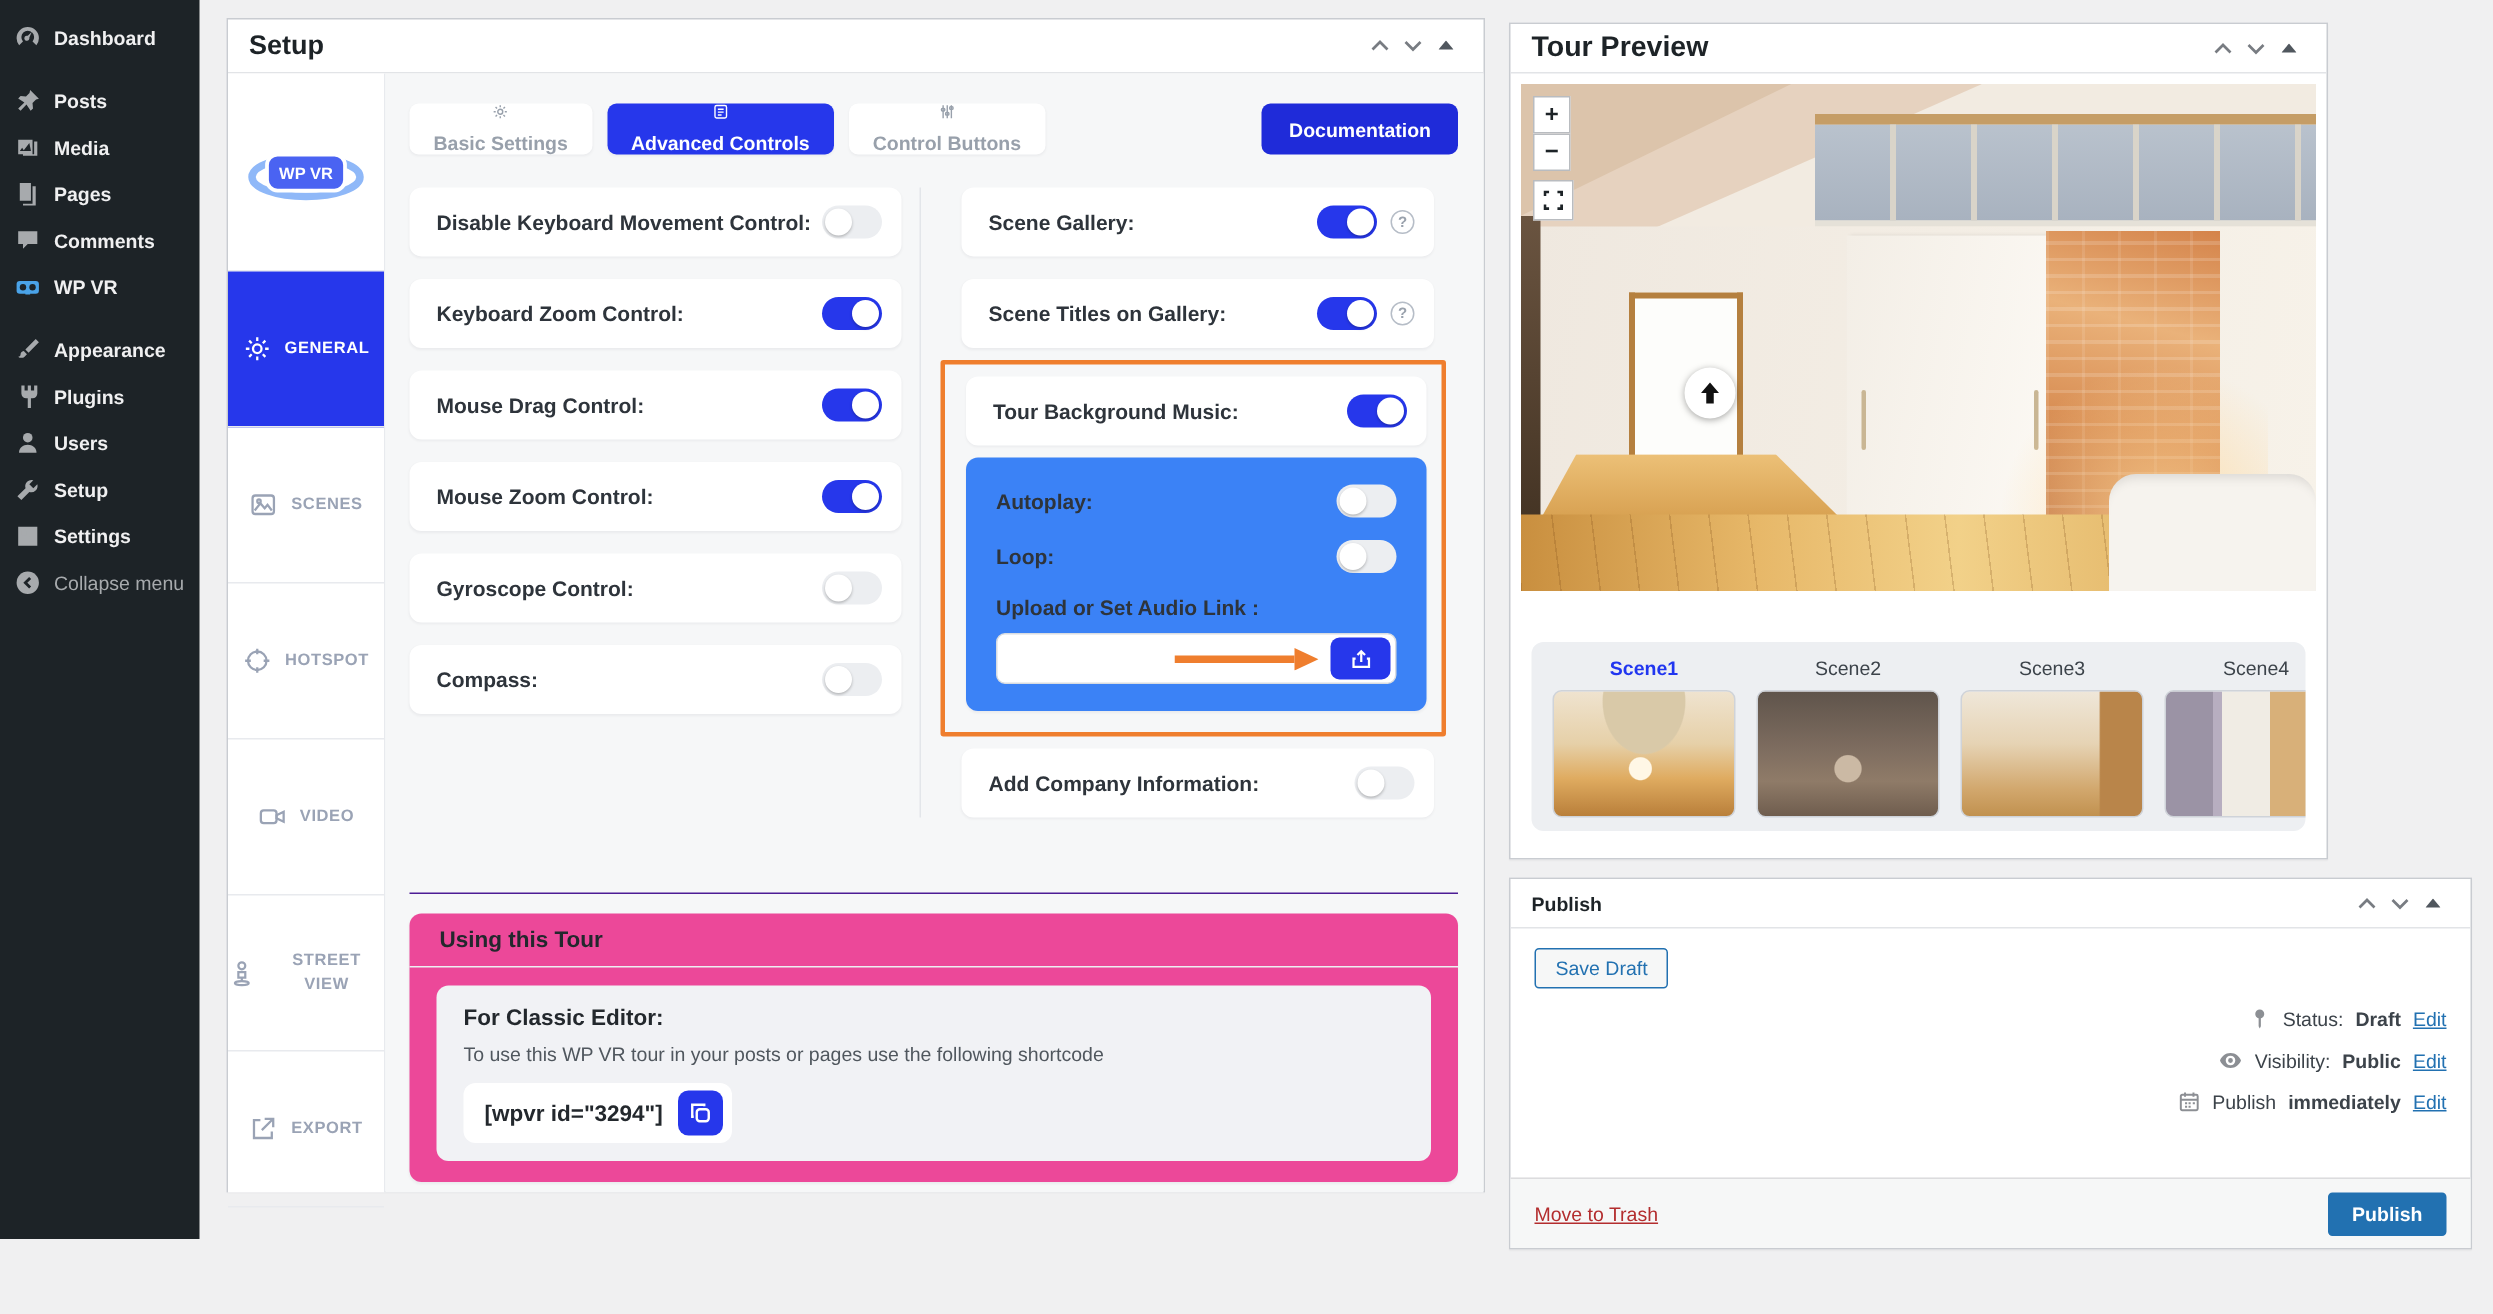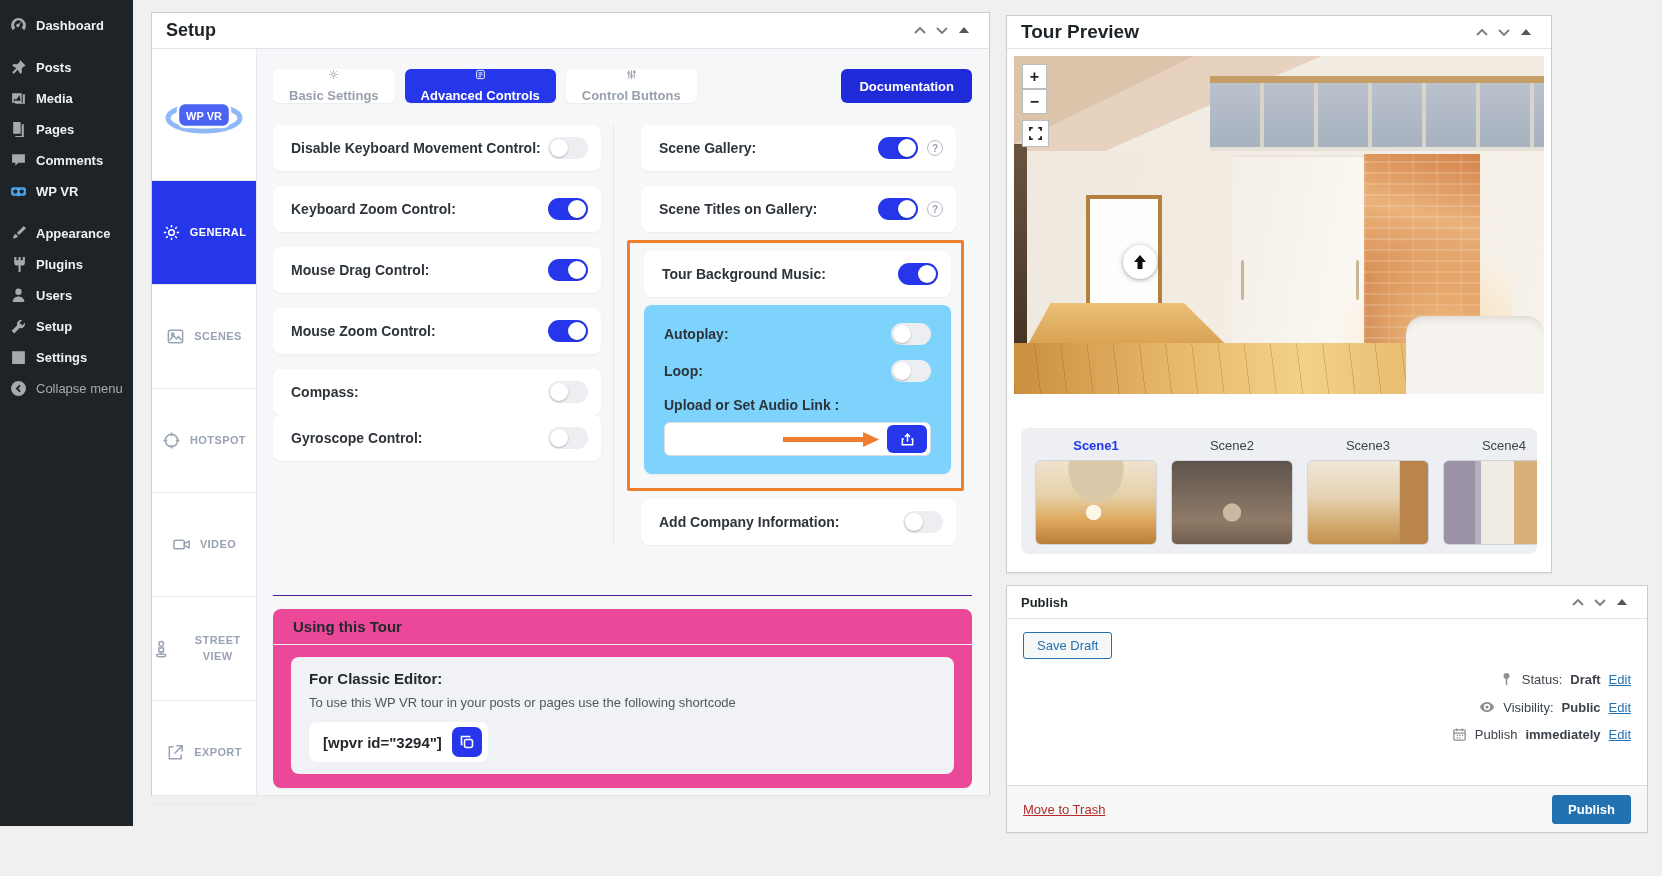--- a/index.html
+++ b/index.html
@@ -51,21 +51,21 @@
   .col-right{flex:1;margin-left:27px;padding-right:16px;}
   .crow{background:#fff;border-radius:8px;height:46px;display:flex;align-items:center;padding:0 13px 0 18px;box-shadow:0 1px 2px rgba(16,24,40,.05);margin-bottom:15px;}
   .crow .lab{flex:1;font-size:14px;font-weight:600;color:#2e343b;}
   .tg{width:40px;height:22px;border-radius:11px;background:#eceef1;position:relative;cursor:pointer;flex:0 0 40px;}
   .tg::after{content:"";position:absolute;top:2px;left:2px;width:18px;height:18px;border-radius:50%;background:#fff;box-shadow:0 1px 2px rgba(0,0,0,.25);}
   .tg.on{background:var(--accent);}
   .tg.on::after{left:20px;}
   .help{width:16px;height:16px;border-radius:50%;border:1.5px solid #b6bdc7;color:#9aa2ad;font-size:10px;font-weight:700;display:flex;align-items:center;justify-content:center;margin-left:9px;cursor:pointer;}
 
   .orange-box{border:3px solid var(--orange);border-radius:2px;padding:8px 10px 14px 14px;margin:0 -8px 8px -14px;}
-  .subpanel{background:#7dd3fc;border-radius:8px;padding:18px 20px;box-shadow:0 1px 2px rgba(16,24,40,.05);}
+  .subpanel{background:#3b82f6;border-radius:8px;padding:18px 20px;box-shadow:0 1px 2px rgba(16,24,40,.05);}
   .subrow{display:flex;align-items:center;justify-content:space-between;margin-bottom:15px;}
   .subrow .lab{font-size:14px;font-weight:600;color:#2e343b;}
   .upl-label{font-size:14px;font-weight:600;color:#2e343b;margin:5px 0 9px;}
   .upl-wrap{position:relative;height:34px;}
   .upl-input{width:100%;height:34px;border:1px solid #d8dce1;border-radius:6px;background:#fff;padding:0 50px 0 10px;font-size:13px;}
   .upl-btn{position:absolute;right:4px;top:3px;width:40px;height:28px;background:var(--accent);border:none;border-radius:6px;display:flex;align-items:center;justify-content:center;cursor:pointer;}
   .upl-arrow{position:absolute;right:52px;top:10px;}
 
   .using{background:#ec4899;border-radius:8px;margin-top:13px;box-shadow:0 1px 2px rgba(16,24,40,.05);}
   .using-head{padding:9px 20px;border-bottom:1px solid #edeff2;font-size:15px;font-weight:700;color:#23282d;}
@@ -332,26 +332,26 @@
               <span class="tg on"></span>
             </div>
             <div class="crow">
               <span class="lab">Mouse Drag Control:</span>
               <span class="tg on"></span>
             </div>
             <div class="crow">
               <span class="lab">Mouse Zoom Control:</span>
               <span class="tg on"></span>
             </div>
+            <div class="crow">
+              <span class="lab">Gyroscope Control:</span>
+              <span class="tg"></span>
+            </div>
             <div class="crow" style="margin-bottom:0">
               <span class="lab">Compass:</span>
-              <span class="tg"></span>
-            </div>
-            <div class="crow">
-              <span class="lab">Gyroscope Control:</span>
               <span class="tg"></span>
             </div>
           </div>
 
           <div class="vdiv"></div>
 
           <div class="col-right">
             <div class="crow">
               <span class="lab">Scene Gallery:</span>
               <span class="tg on"></span>

